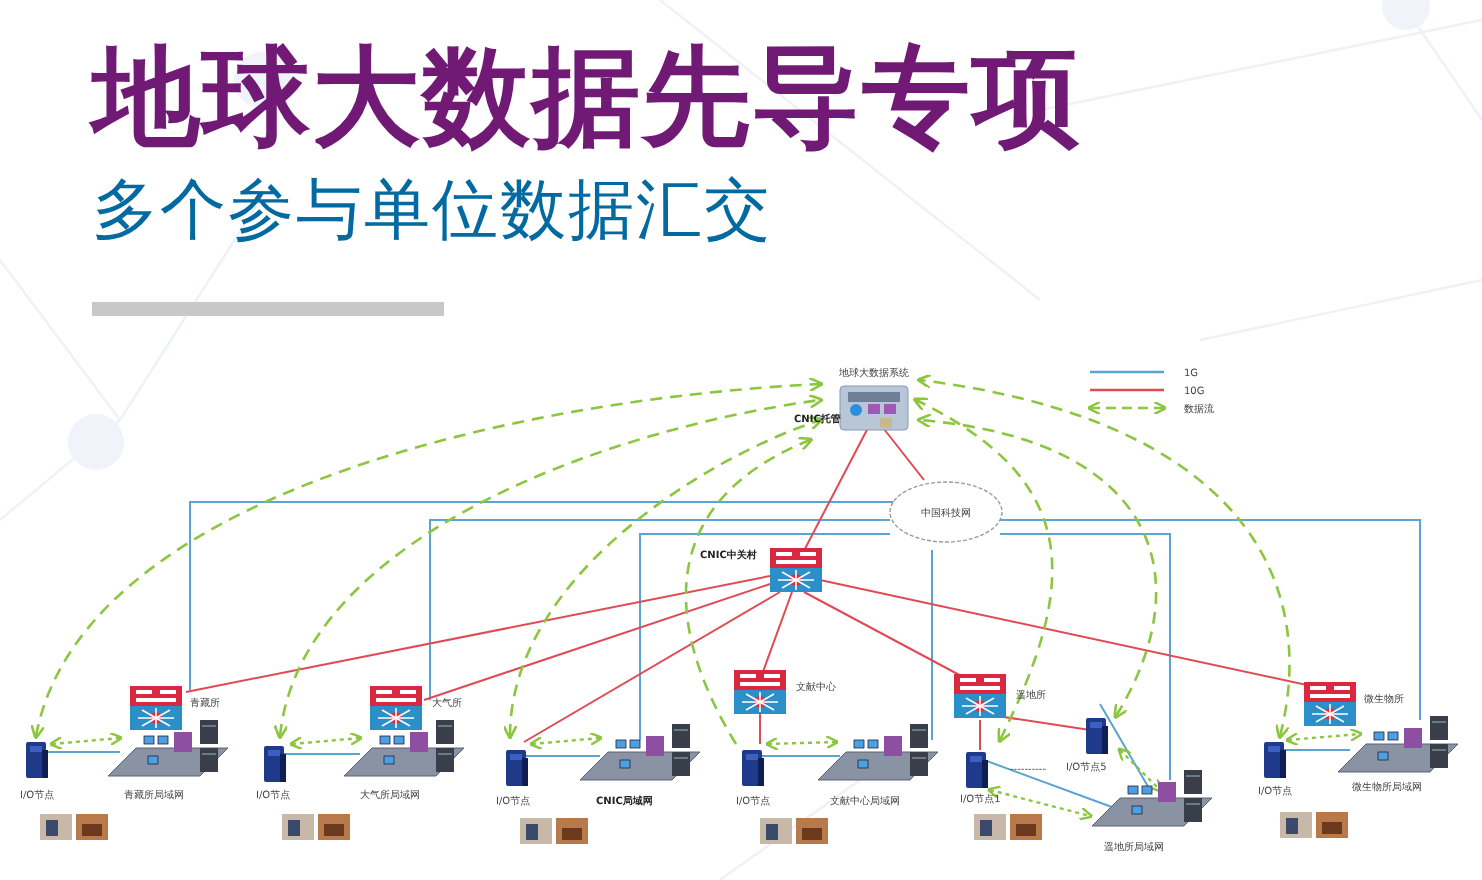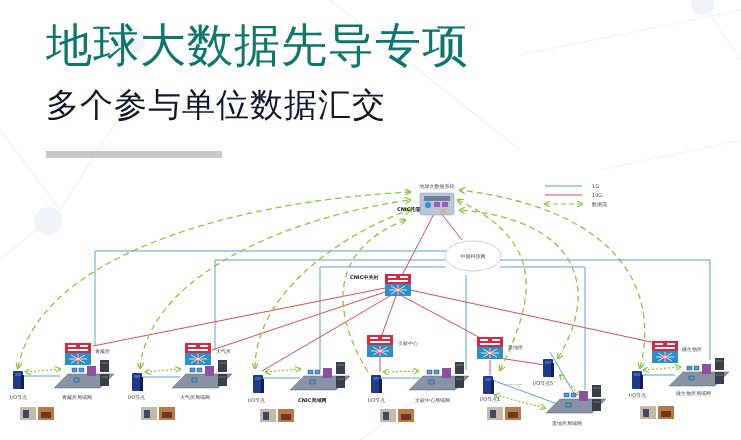--- a/index.html
+++ b/index.html
@@ -1,19 +1,19 @@
 <!DOCTYPE html>
 <html><head>
 <meta charset="utf-8">
 <style>
   html,body{margin:0;padding:0;}
   body{width:741px;height:440px;overflow:hidden;background:#ffffff;position:relative;font-family:"DejaVu Sans",sans-serif;}
   .bg{position:absolute;left:0;top:0;}
-  .title{position:absolute;left:46px;top:22px;font-size:46px;color:#0f766e;letter-spacing:1px;font-weight:normal;line-height:1;white-space:nowrap;}
-  .subtitle{position:absolute;left:46px;top:88px;font-size:33px;color:#0f172a;letter-spacing:1px;line-height:1;white-space:nowrap;}
+  .title{position:absolute;left:46px;top:22px;font-size:54px;color:#701a75;letter-spacing:1px;font-weight:bold;line-height:1;white-space:nowrap;}
+  .subtitle{position:absolute;left:46px;top:88px;font-size:33px;color:#0369a1;letter-spacing:1px;line-height:1;white-space:nowrap;}
   .underline{position:absolute;left:46px;top:151px;width:176px;height:7px;background:#c8c8c8;}
   .diagram{position:absolute;left:0;top:170px;}
   .lbl{font-size:5px;fill:#444;font-family:"DejaVu Sans",sans-serif;}
   .lblb{font-size:5px;fill:#222;font-weight:bold;font-family:"DejaVu Sans",sans-serif;}
 </style>
 </head>
 <body>
 
 <svg class="bg" width="741" height="440">
   <g stroke="#eef1f7" stroke-width="1.2" fill="none">

